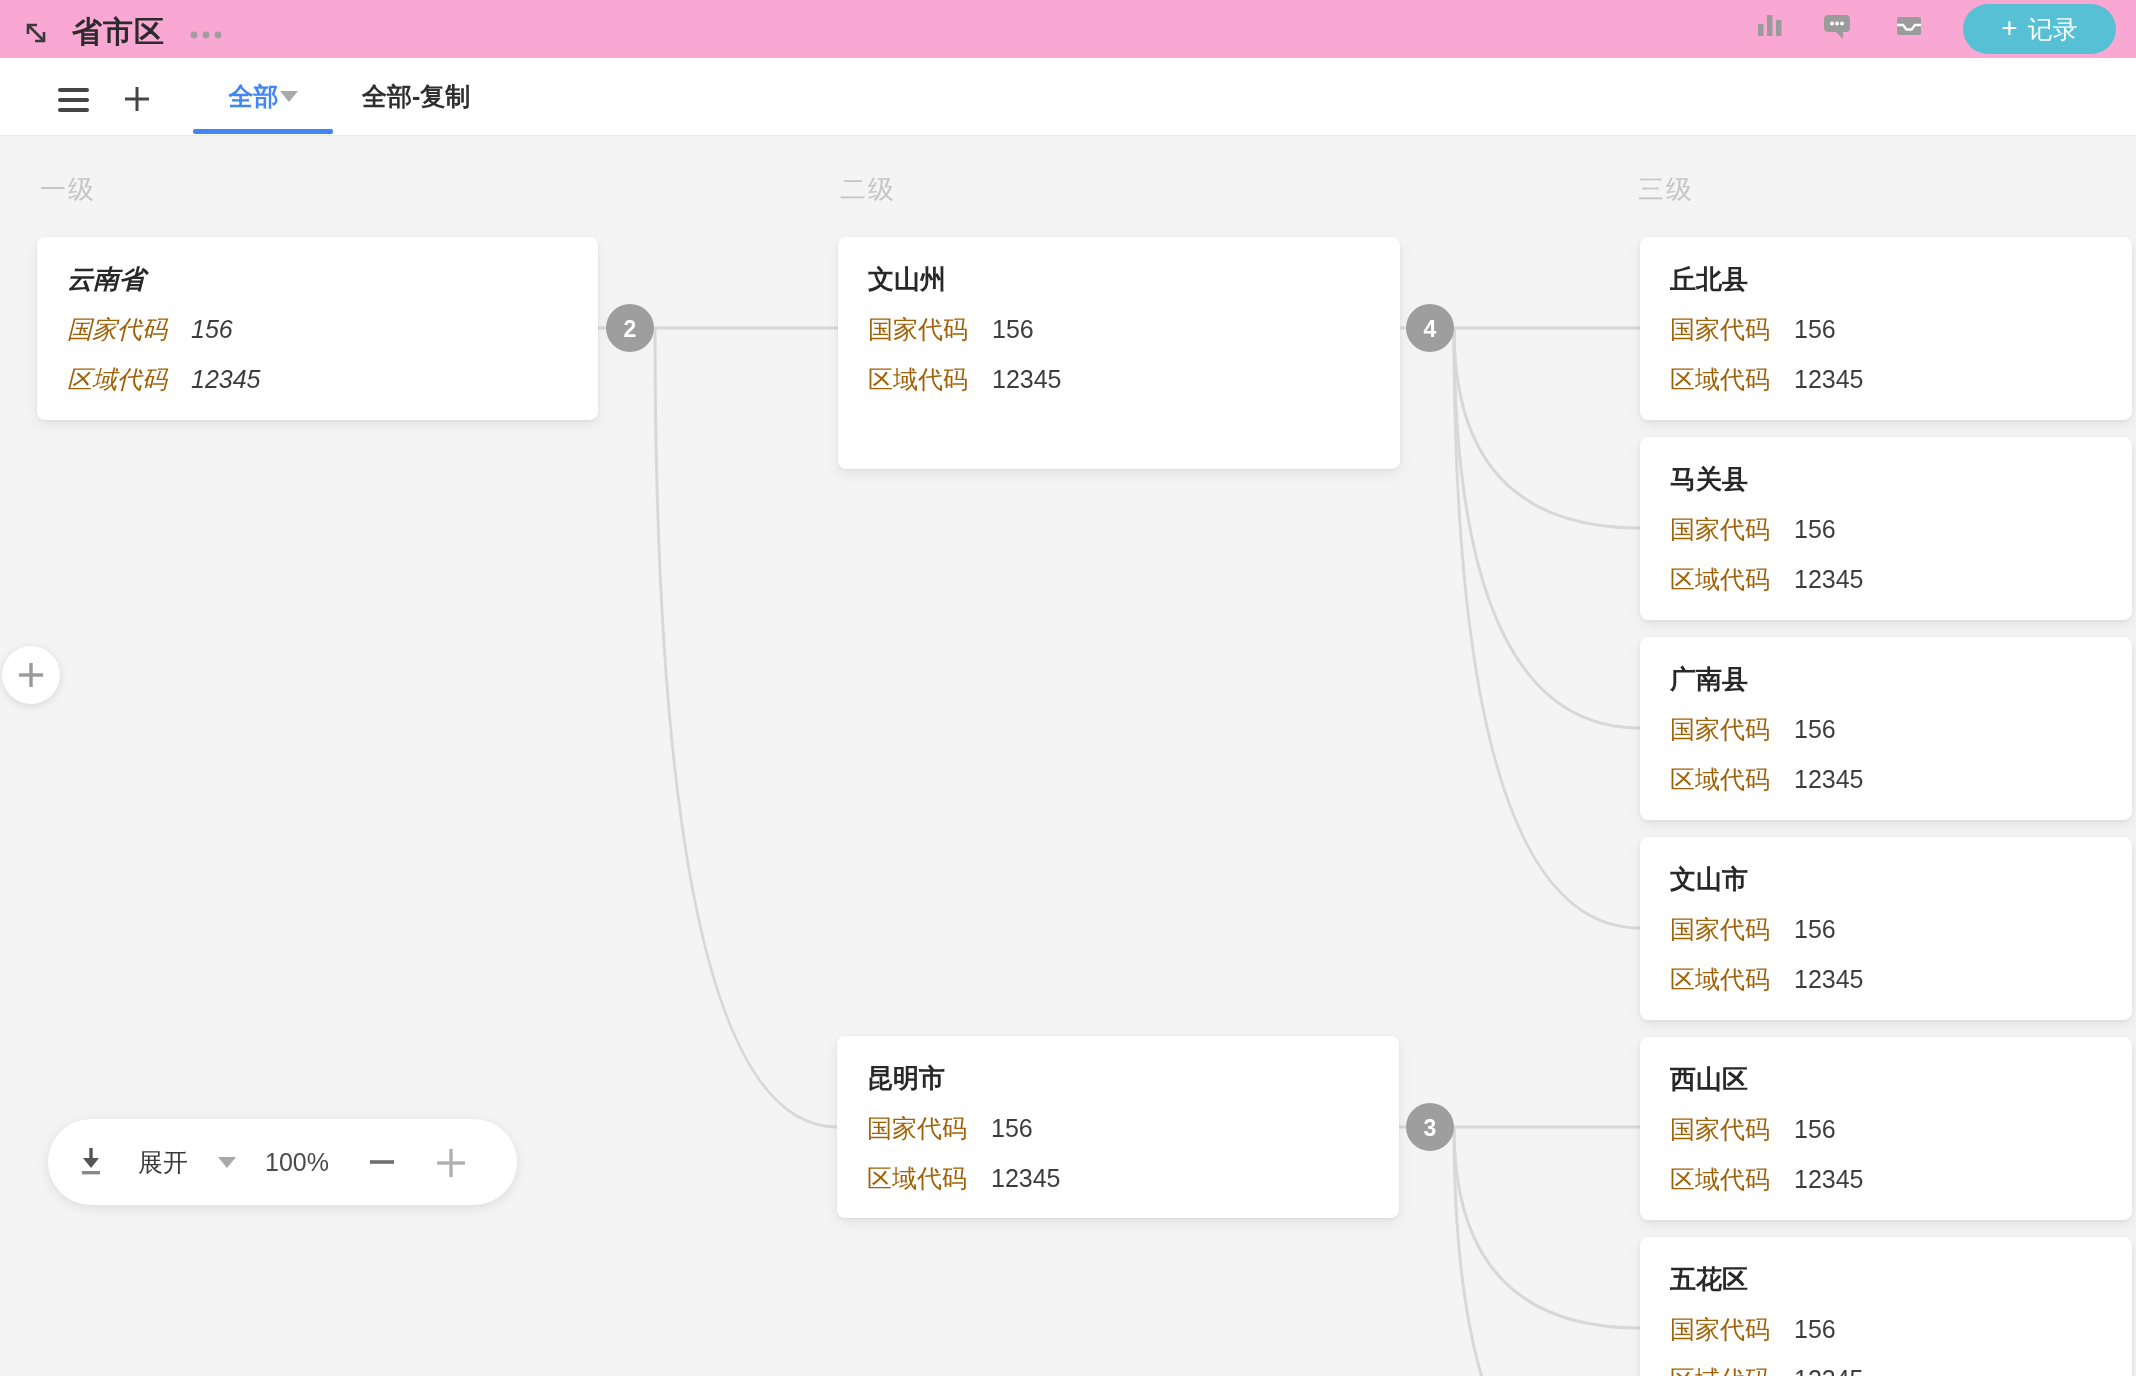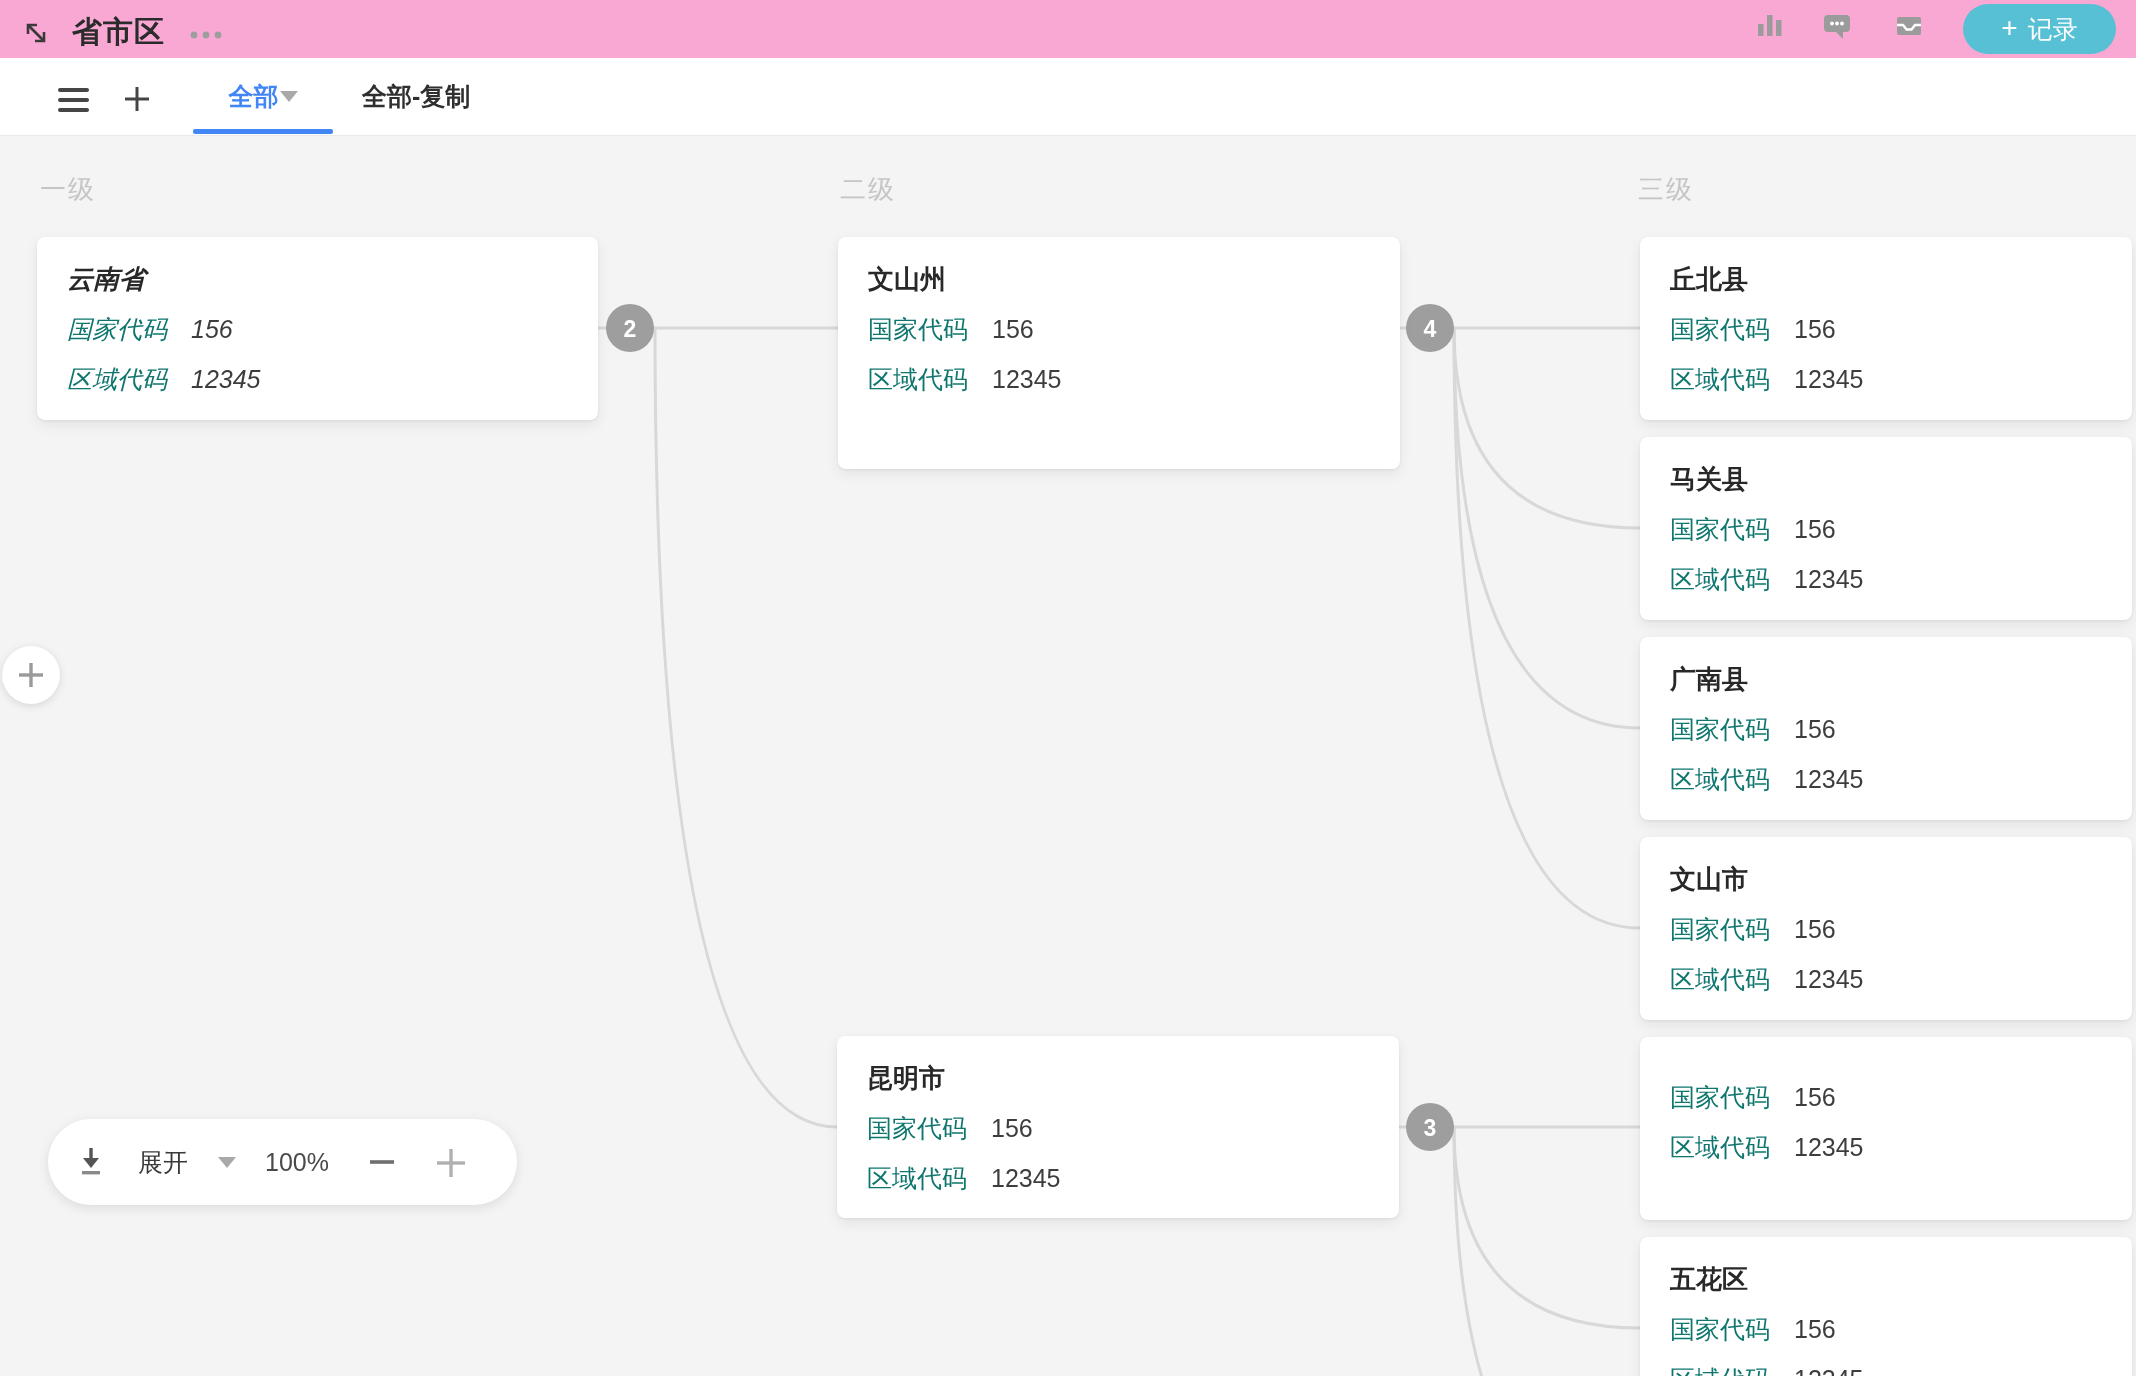--- a/index.html
+++ b/index.html
@@ -48,21 +48,21 @@
   #links { position:absolute; left:0; top:0; }
 
   .card {
     position:absolute; background:#fff; border-radius:8px;
     box-shadow:0 1px 3px rgba(0,0,0,0.06), 0 5px 14px rgba(0,0,0,0.07);
     padding:26px 30px 0 30px; cursor:pointer;
   }
   .card-title { font-size:26px; font-weight:700; color:#282828; line-height:32px; }
   .card-row { display:flex; align-items:baseline; margin-top:19px; line-height:31px; }
   .card-row + .card-row { margin-top:19px; }
-  .field-label { font-size:25px; color:#0f766e; width:104px; margin-right:20px; flex:none; }
+  .field-label { font-size:25px; color:#a16207; width:104px; margin-right:20px; flex:none; }
   .field-value { font-size:25px; color:#3d3d3d; }
 
   .add-node-btn {
     position:absolute; left:2px; top:510px; width:58px; height:58px; border-radius:50%;
     background:#fff; box-shadow:0 2px 8px rgba(0,0,0,0.12);
     display:flex; align-items:center; justify-content:center; cursor:pointer;
   }
 
   
   .zoombar {
@@ -263,20 +263,21 @@
       <div class="card-row">
         <span class="field-label">国家代码</span>
         <span class="field-value">156</span>
       </div>
       <div class="card-row">
         <span class="field-label">区域代码</span>
         <span class="field-value">12345</span>
       </div>
     </div>
     <div class="card" style="left: 1640px; top: 901px; width: 492px; height: 183px;">
+      <div class="card-title">西山区</div>
       <div class="card-row">
         <span class="field-label">国家代码</span>
         <span class="field-value">156</span>
       </div>
       <div class="card-row">
         <span class="field-label">区域代码</span>
         <span class="field-value">12345</span>
       </div>
     </div>
     <div class="card" style="left: 1640px; top: 1101px; width: 492px; height: 183px;">

